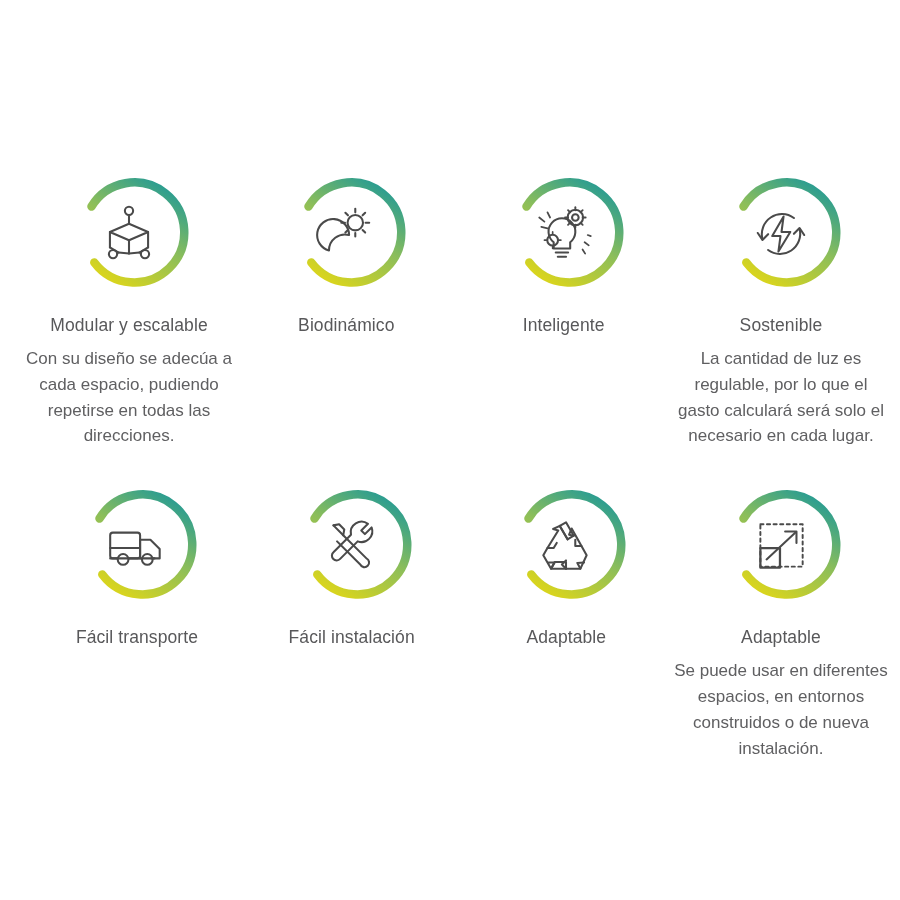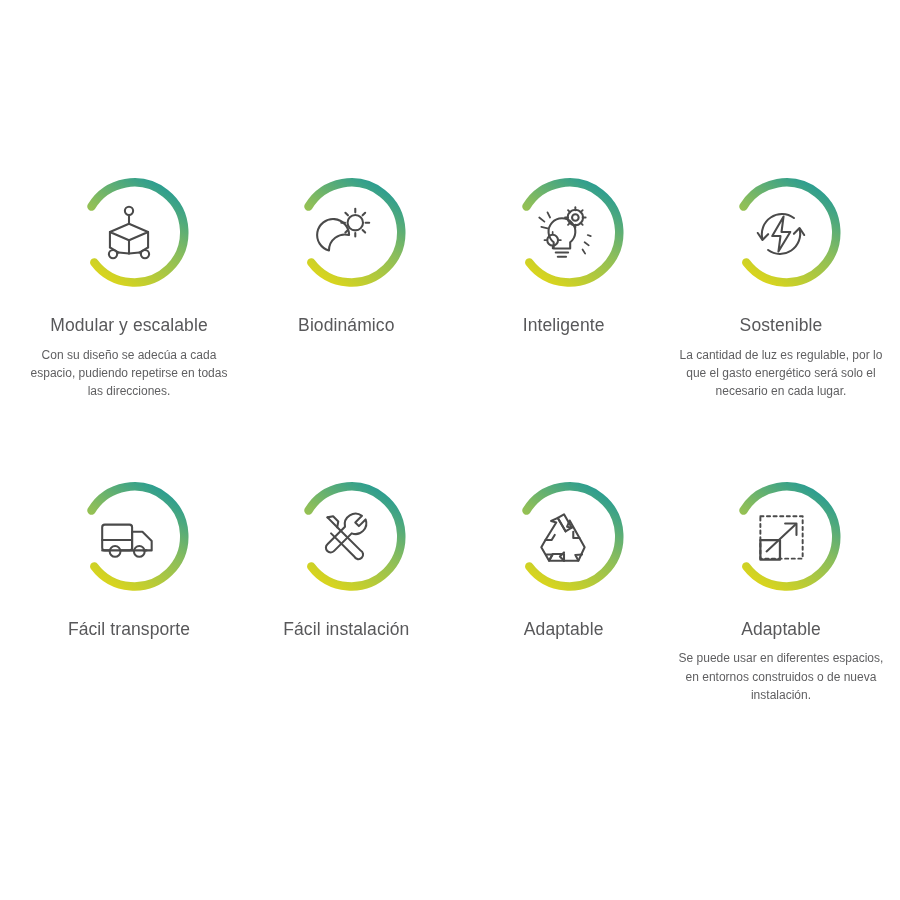--- a/index.html
+++ b/index.html
@@ -14,31 +14,31 @@
     overflow: hidden;
   }
 
   .infographic {
     width: 900px;
     height: 900px;
     box-sizing: border-box;
     padding: 170px 12px 0 22px;
     display: flex;
     flex-direction: column;
-    gap: 40px;
   }
 
   .feature-row {
     display: flex;
     flex-direction: row;
     justify-content: space-between;
     align-items: flex-start;
   }
   .feature-row.row-2 {
     margin-top: 33px;
+    margin-left: 8px;
   }
 
   .feature-card {
     width: 214px;
     display: flex;
     flex-direction: column;
     align-items: center;
     text-align: center;
   }
 
@@ -74,21 +74,21 @@
 
   .feature-title {
     font-size: 17.5px;
     color: #58585a;
     line-height: 1.25;
     margin-bottom: 9px;
     letter-spacing: 0.1px;
     white-space: nowrap;
   }
   .feature-desc {
-    font-size: 12px;
+    font-size: 17px;
     color: #5f5f61;
     line-height: 1.52;
     max-width: 212px;
   }
   .row-2 .feature-card .feature-desc {
     max-width: 218px;
   }
 </style>
 </head>
 <body>
@@ -219,21 +219,21 @@
           <svg viewBox="0 0 64 64" fill="none" stroke="#4a4a4a" stroke-width="2" stroke-linecap="round" stroke-linejoin="round">
             <path d="M14 37 A 19.5 19.5 0 0 1 44.5 16.5"></path>
             <path d="M50 27 A 19.5 19.5 0 0 1 19.5 47.5"></path>
             <path d="M9.5 31 L 14 37.8 L 19.5 32.2"></path>
             <path d="M54.5 33 L 50 26.2 L 44.5 31.8"></path>
             <path d="M34.5 15 L 23.5 34 H 31.5 L 29.5 49 L 41 30 H 32.5 Z"></path>
           </svg>
         </div>
       </div>
       <div class="feature-title">Sostenible</div>
-      <div class="feature-desc">La cantidad de luz es regulable, por lo que el gasto energético será solo el necesario en cada lugar.</div>
+      <div class="feature-desc">La cantidad de luz es regulable, por lo que el gasto calculará será solo el necesario en cada lugar.</div>
     </div>
 
   </div>
 
   <div class="feature-row row-2">
 
     <div class="feature-card">
       <div class="ring-wrap">
         <svg class="ring-svg" viewBox="0 0 128 128">
           <defs>

